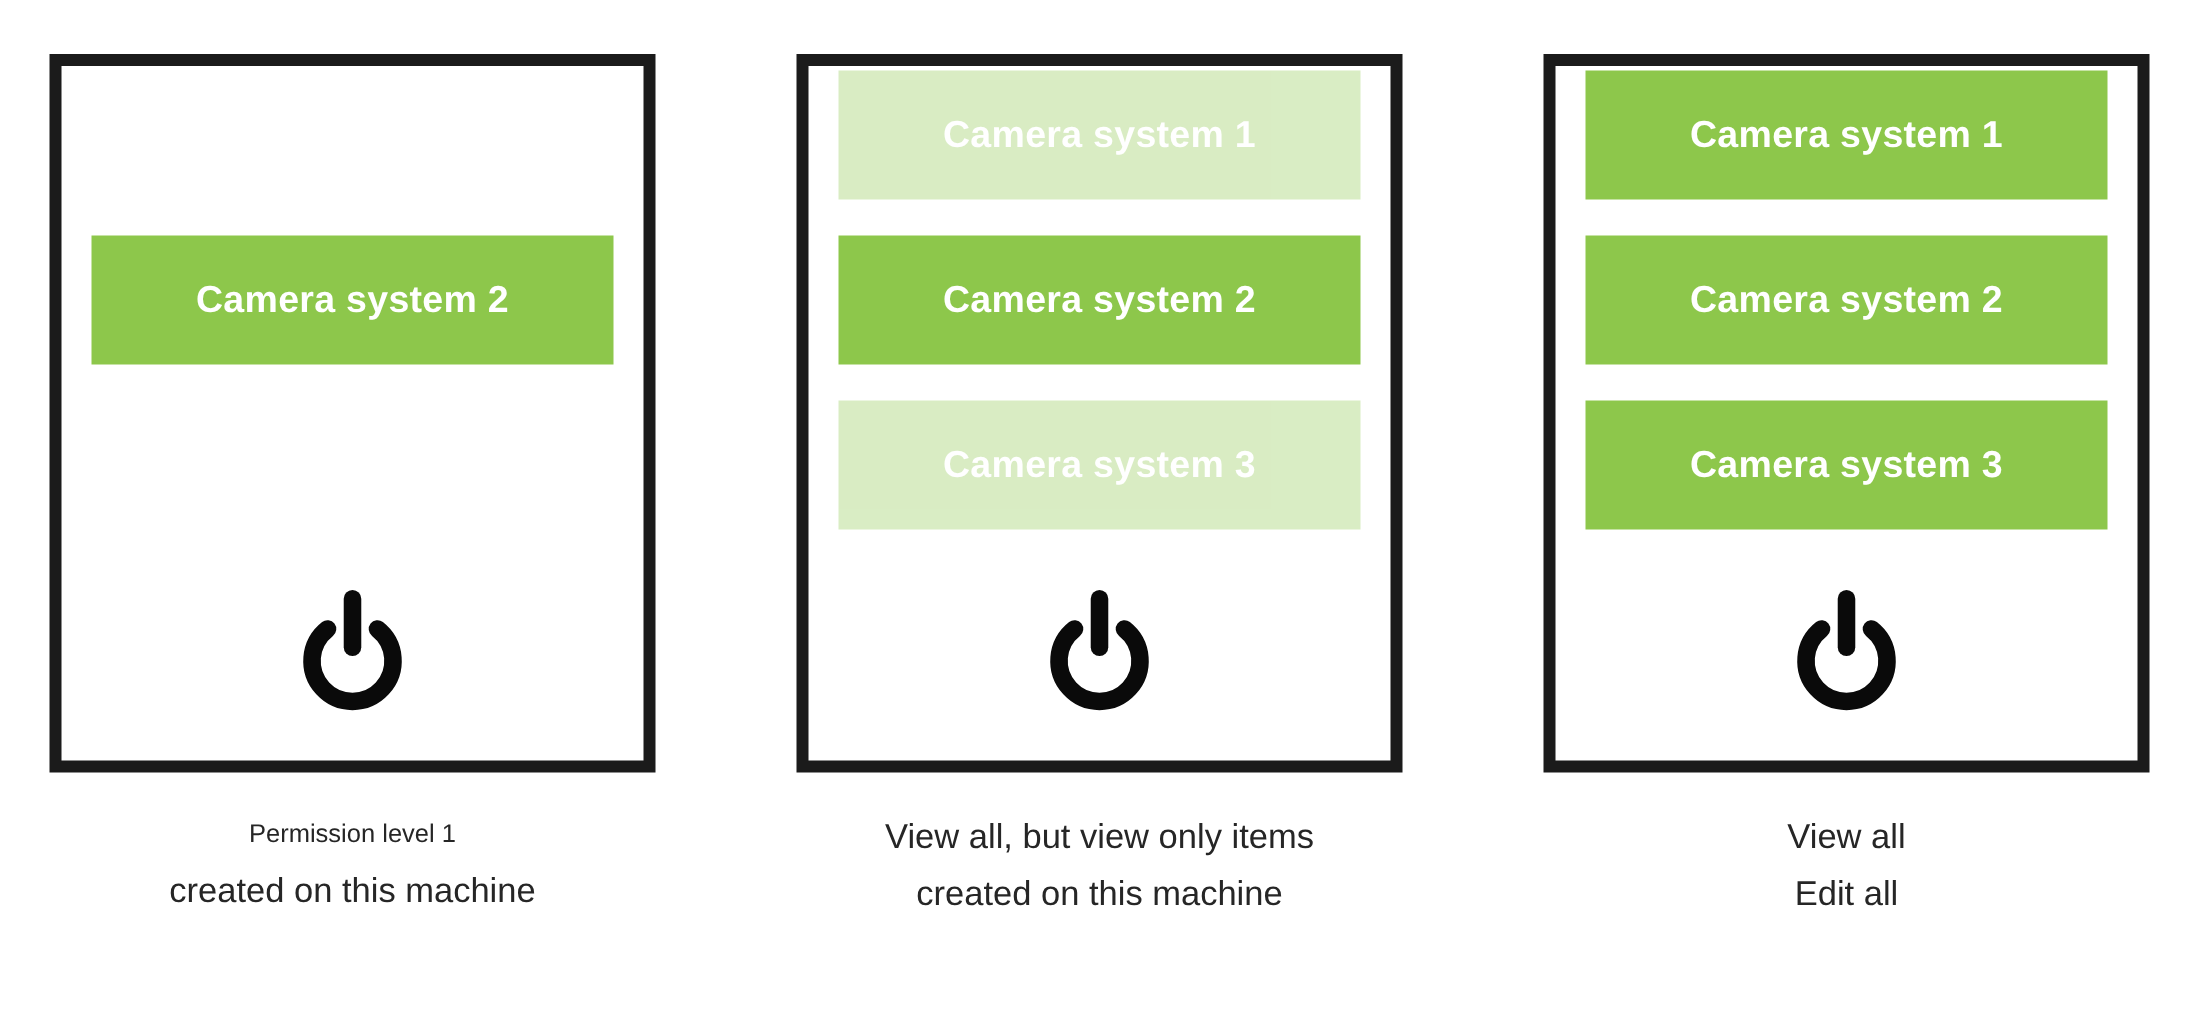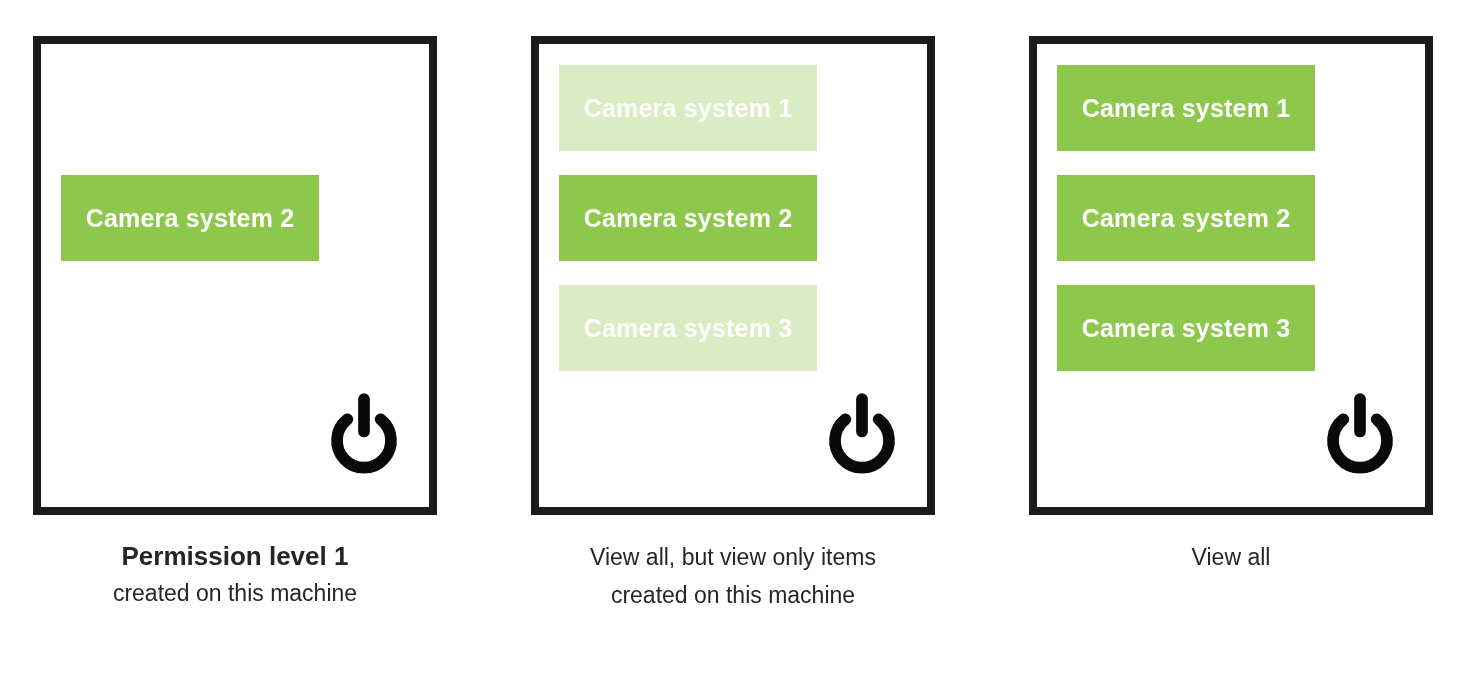--- a/index.html
+++ b/index.html
@@ -28,22 +28,22 @@
     display:flex;
     flex-direction:column;
     align-items:center;
   }
   .device-box{
     width:404px;
     height:479px;
     border:8px solid var(--border);
     background:#ffffff;
     display:flex;
-    flex-direction:row;
-    padding:21px 20px 26px 20px;
+    flex-direction:column;
+    padding:3px 20px 26px 20px;
   }
   .btn-rows{
     display:flex;
     flex-direction:column;
     gap:24px;
     width:100%;
   }
   .cam-btn{
     height:86px;
     width:100%;
@@ -62,22 +62,22 @@
   .power{
     margin-top:auto;
     align-self:center;
     line-height:0;
   }
   .caption{
     text-align:center;
     margin-top:23px;
   }
   .caption .title{
-    font-weight:700;
-    font-size:26px;
+    font-weight:400;
+    font-size:17px;
     line-height:36px;
   }
   .caption .line{
     font-size:23px;
     line-height:38px;
     font-weight:400;
   }
 </style>
 </head>
 <body>
@@ -133,16 +133,17 @@
       </div>
       <span class="power">
         <svg viewBox="0 0 100 100" width="90" height="90">
           <path d="M 31.5 31.5 A 30 30 0 1 0 68.5 31.5" fill="none" stroke="#0A0A0A" stroke-width="13" stroke-linecap="round"></path>
           <line x1="50" y1="9" x2="50" y2="45" stroke="#0A0A0A" stroke-width="13" stroke-linecap="round"></line>
         </svg>
       </span>
     </div>
     <div class="caption">
       <div class="line">View all</div>
+      <div class="line">Edit all</div>
     </div>
   </div>
 
 </div>
 
 </body></html>

